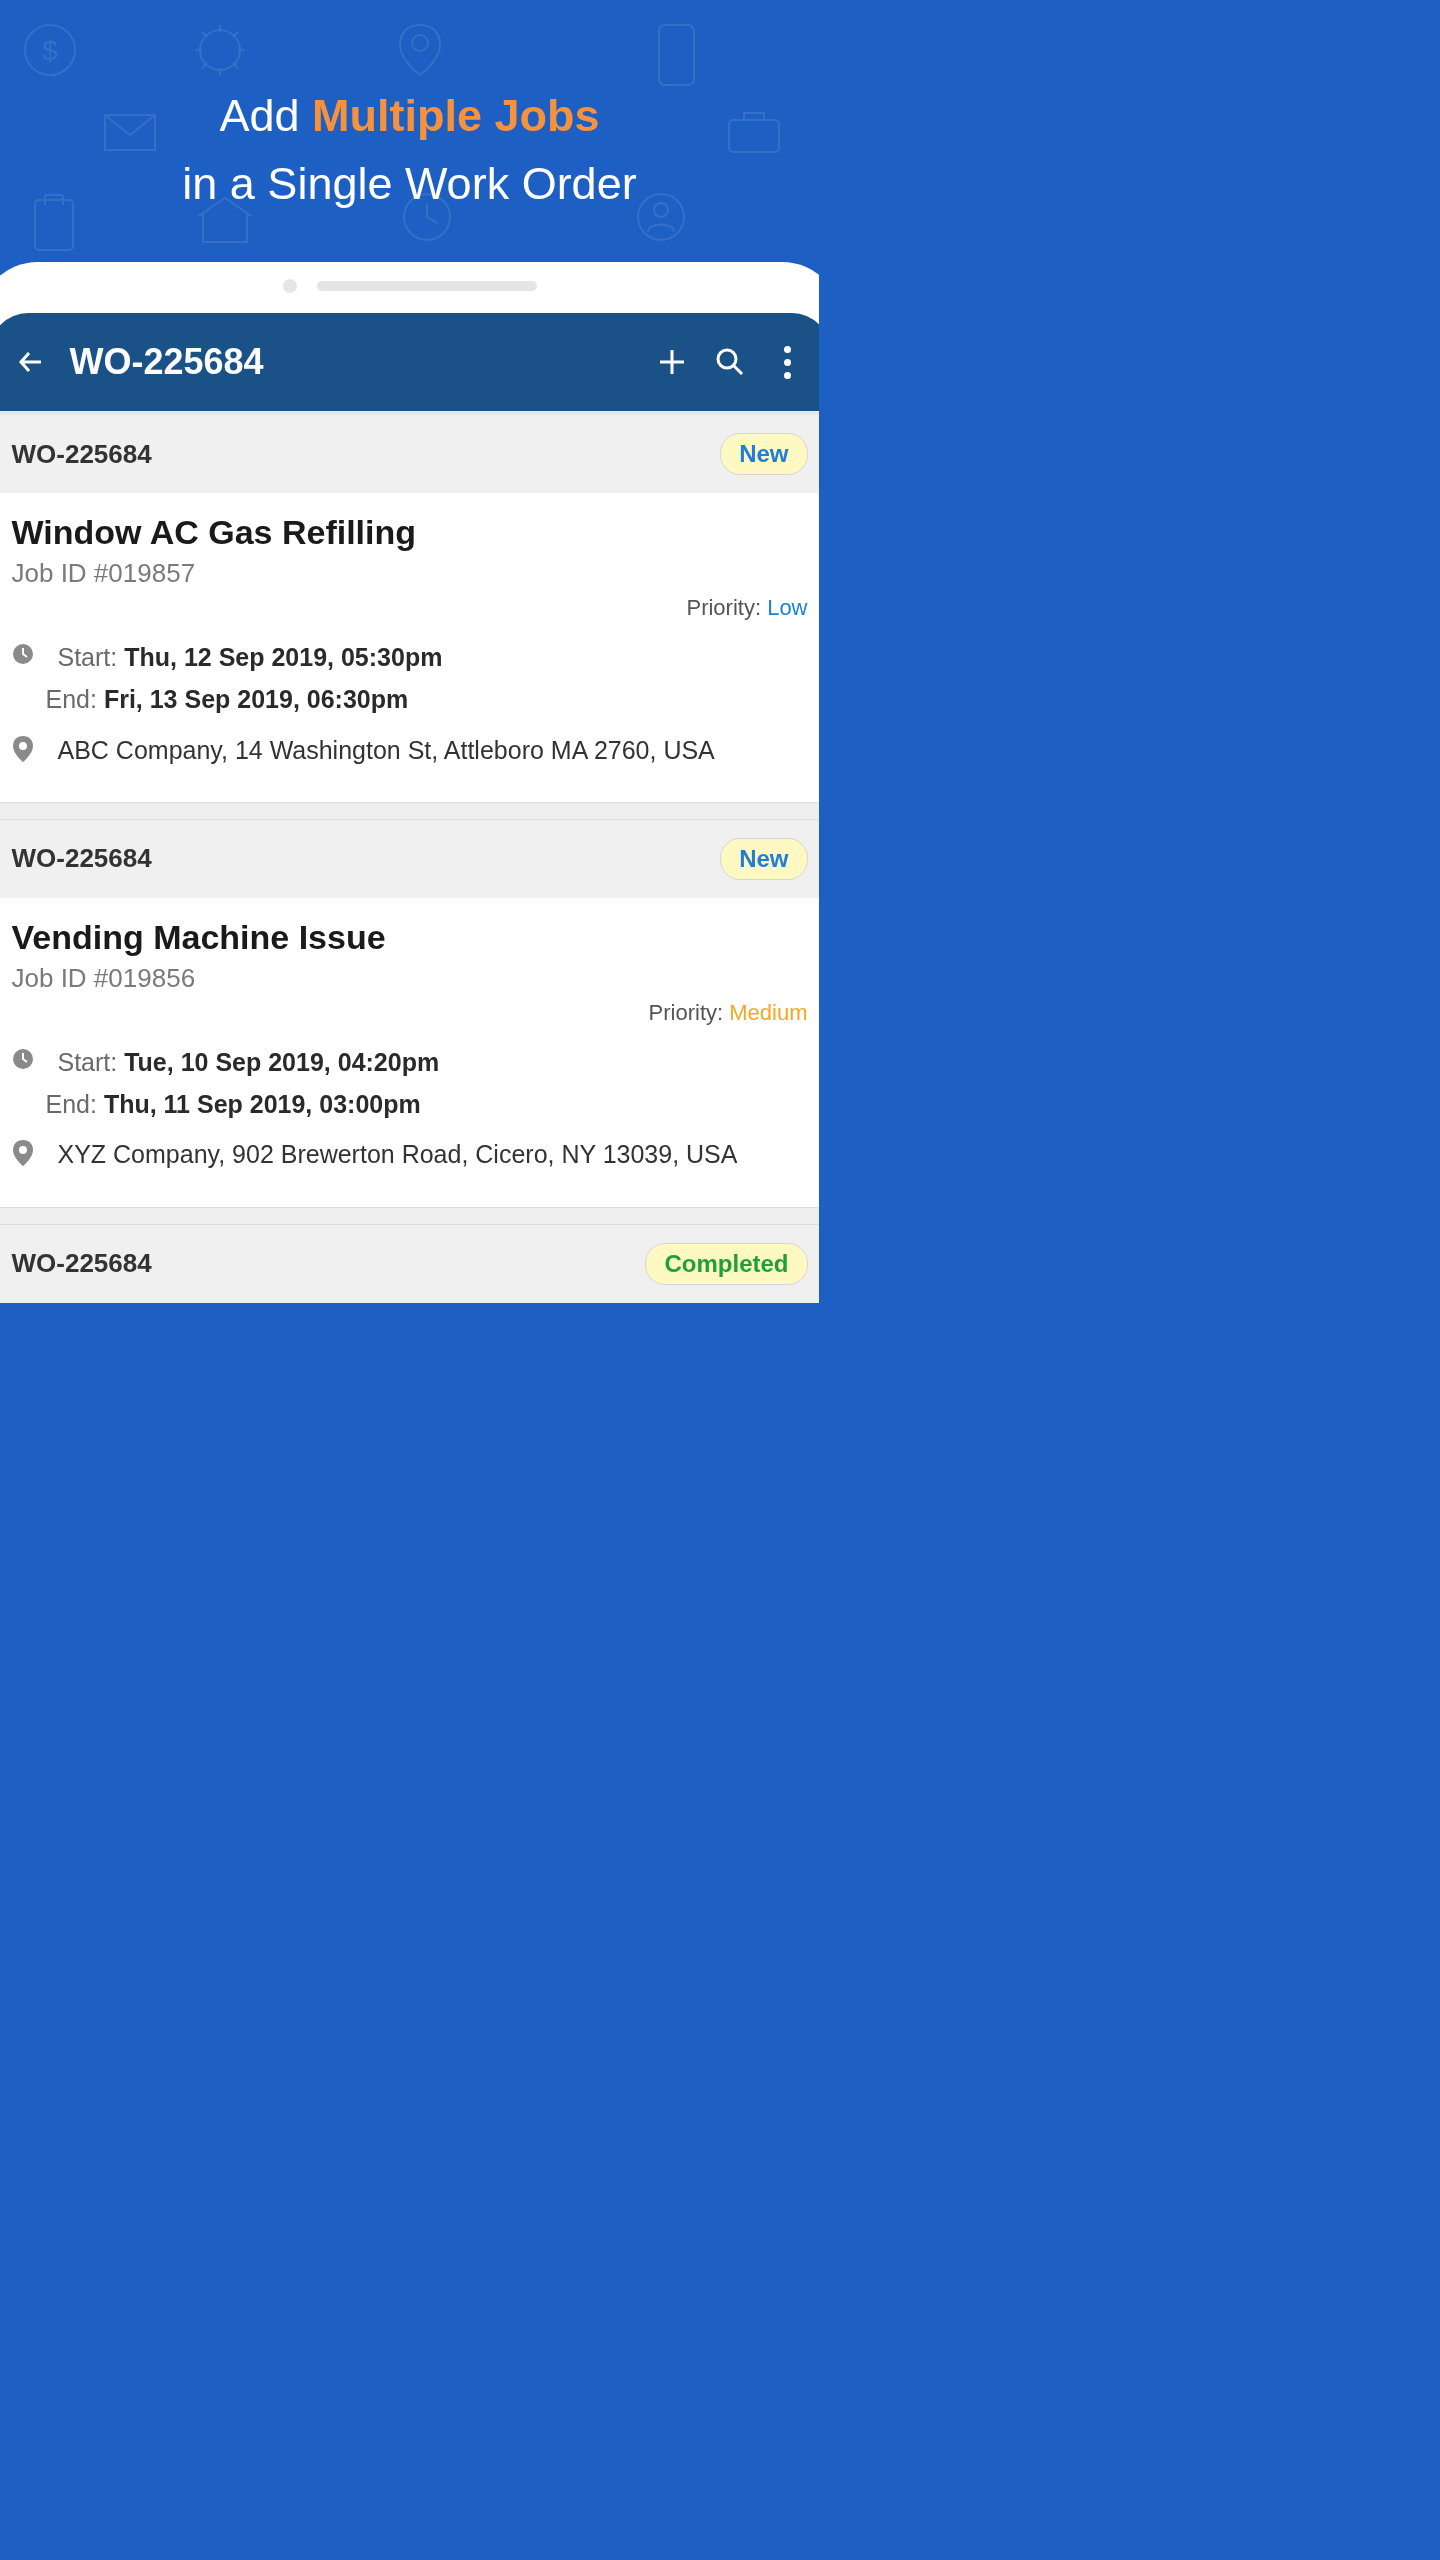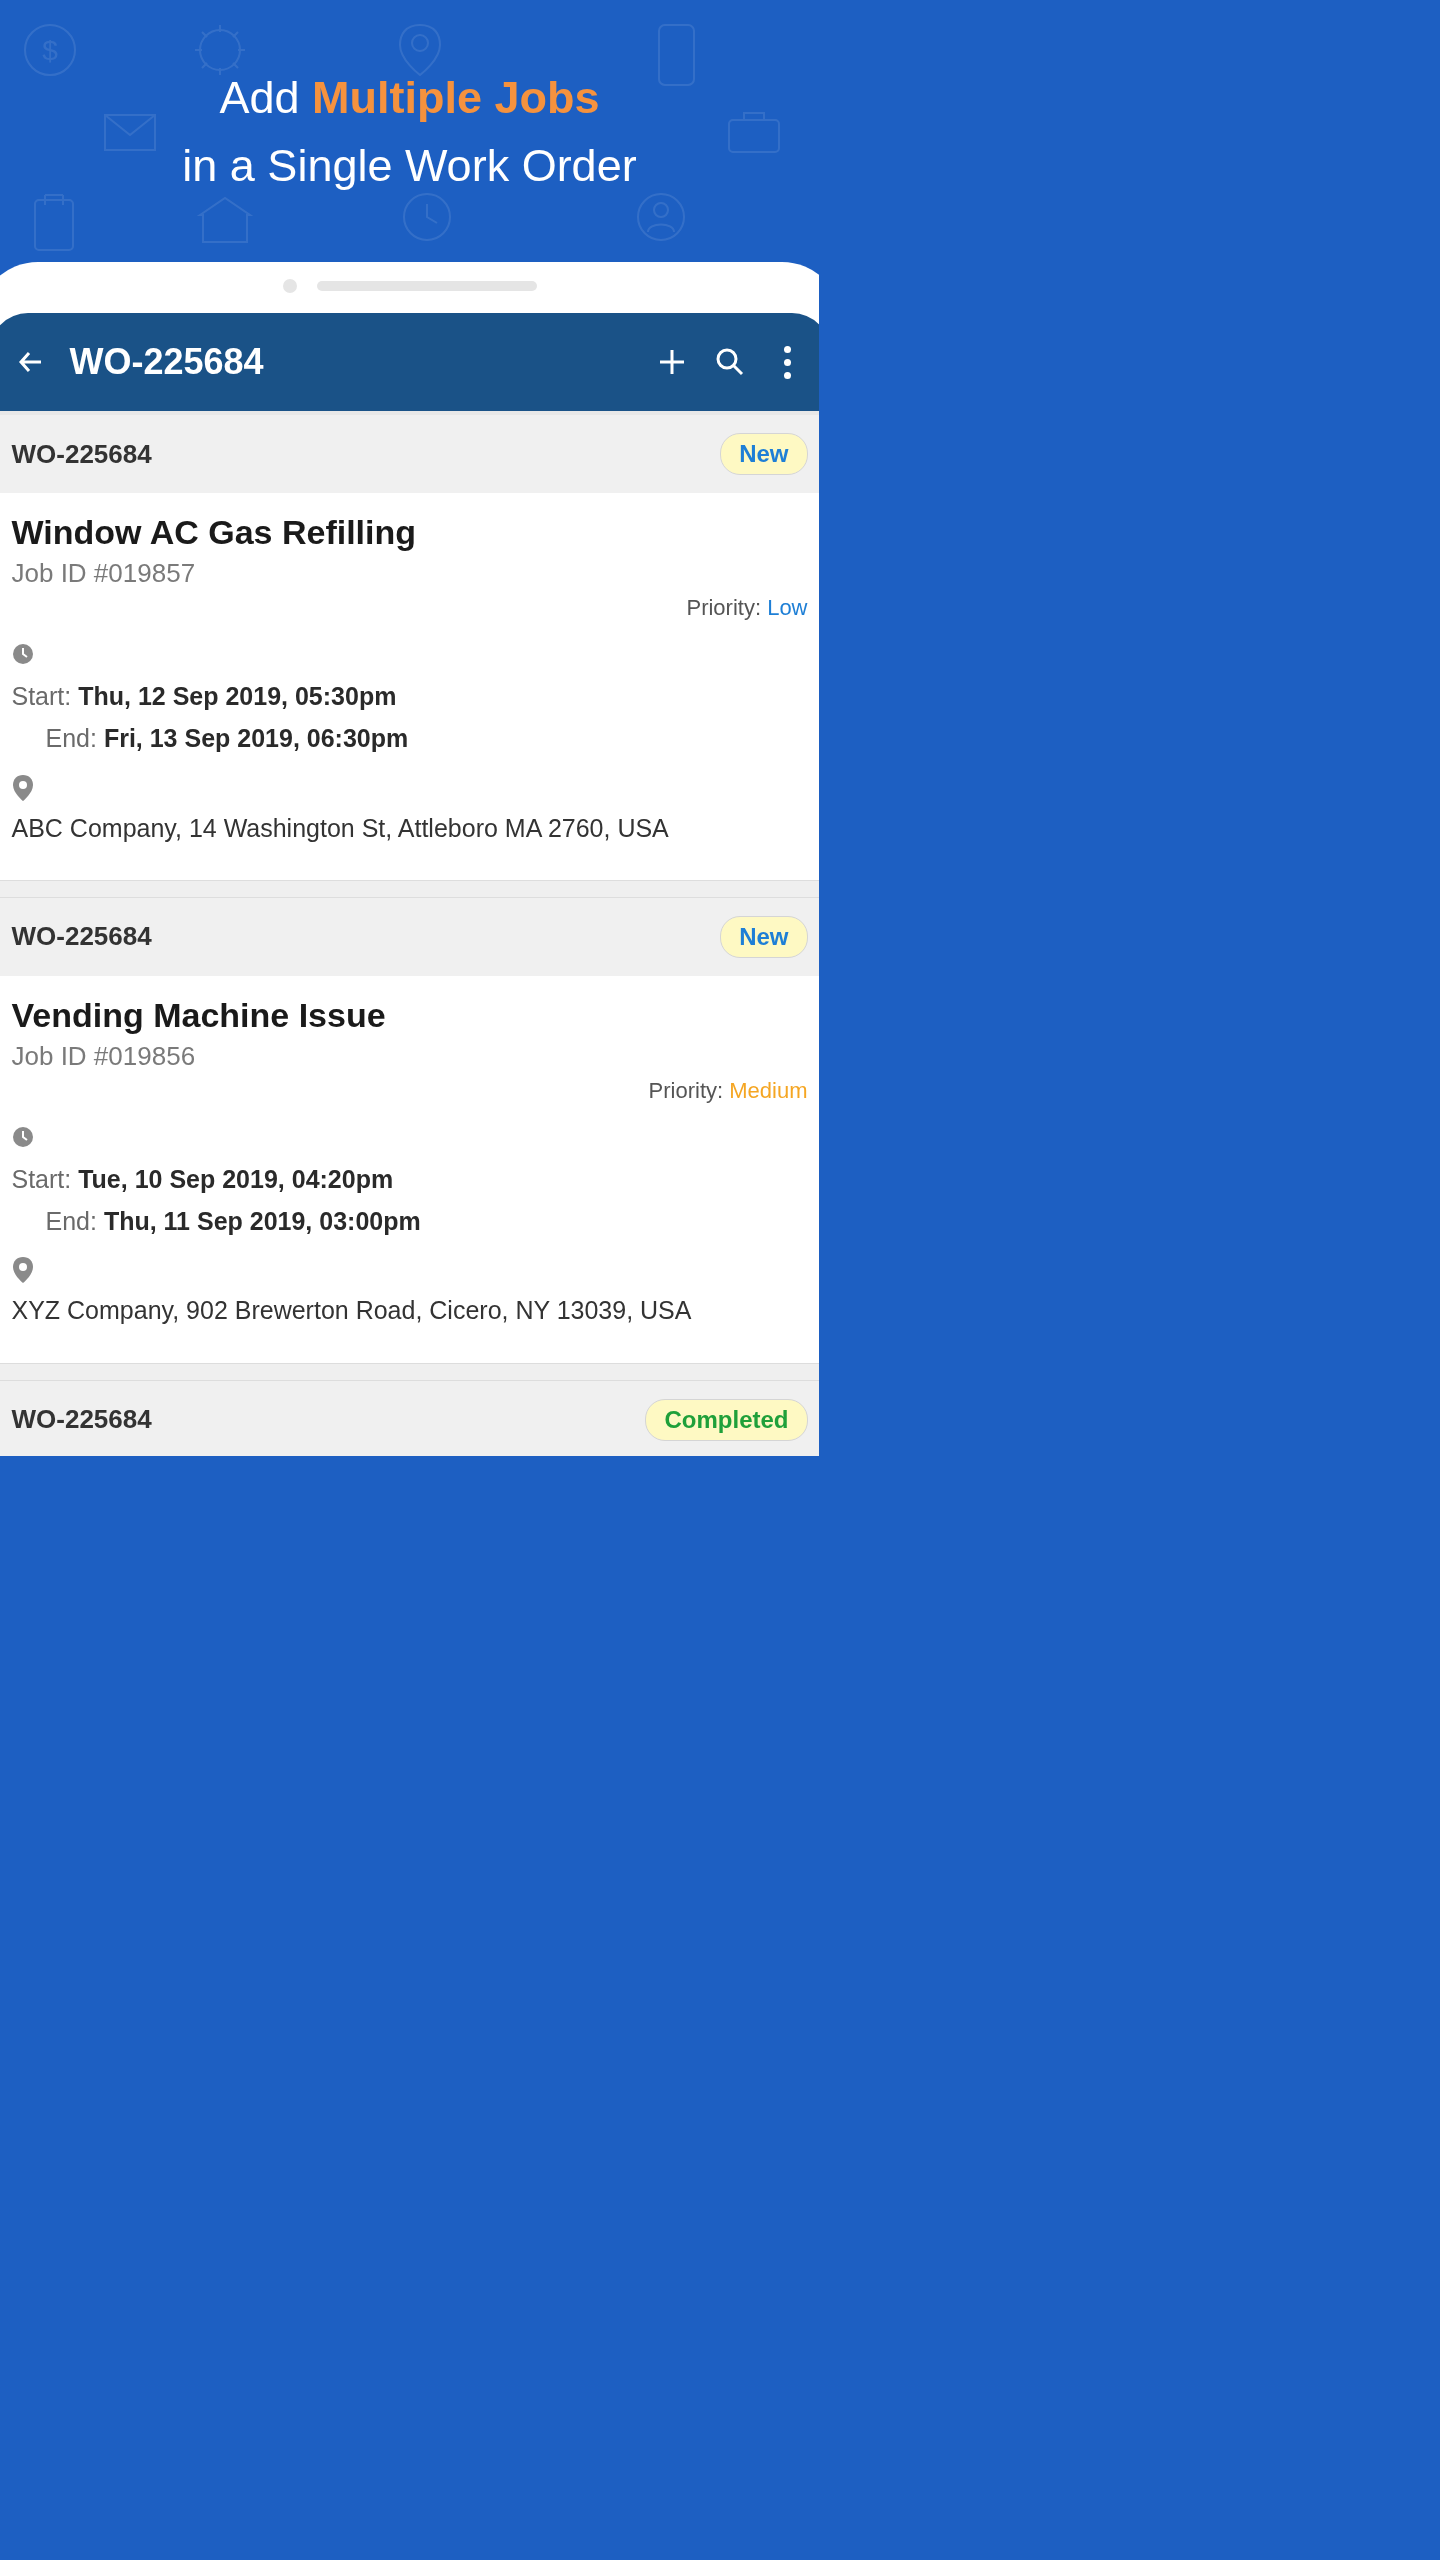--- a/index.html
+++ b/index.html
@@ -16,21 +16,21 @@
   opacity: 0.1;
   pointer-events: none;
 }
 .bg-icons svg { position: absolute; stroke: #fff; fill: none; stroke-width: 2; }
 .hero-text {
   text-align: center;
   color: #fff;
   font-size: 45px;
   font-weight: 400;
   line-height: 1.5;
-  padding-top: 64px;
+  padding-top: 82px;
 }
 .hero-text .accent { color: #f5923e; font-weight: 700; }
 .phone-frame {
   position: absolute;
   left: 50%;
   transform: translateX(-50%);
   top: 262px;
   width: 864px;
   background: #fff;
   border-radius: 60px 60px 0 0;
@@ -80,21 +80,21 @@
   font-weight: 600;
 }
 .badge.new { color: #1e7fd6; }
 .badge.completed { color: #1fa03a; }
 .card-body { padding: 20px 22px 28px; background: #fff; }
 .job-title { font-size: 34px; font-weight: 700; color: #1a1a1a; margin-bottom: 6px; }
 .job-id { font-size: 26px; color: #7a7a7a; margin-bottom: 6px; }
 .priority-line { font-size: 22px; color: #555; margin-bottom: 18px; text-align: right; }
 .priority-low { color: #1e7fd6; font-weight: 500; }
 .priority-medium { color: #f5a623; font-weight: 500; margin-top: 33px; }
-.detail-row { display: flex; gap: 13px; margin-bottom: 6px; flex-direction: column; }
+.detail-row { display: flex; gap: 24px; margin-bottom: 6px; }
 .detail-icon { width: 22px; height: 22px; flex-shrink: 0; margin-top: 4px; }
 .detail-icon svg { fill: #8a8a8a; }
 .detail-text { font-size: 25px; color: #333; line-height: 1.45; }
 .detail-text .label { color: #6a6a6a; }
 .detail-text .value { font-weight: 600; color: #2a2a2a; }
 .detail-row.indent { padding-left: 34px; }
 .location-block { margin-top: 14px; }
 </style>
 </head>
 <body>

